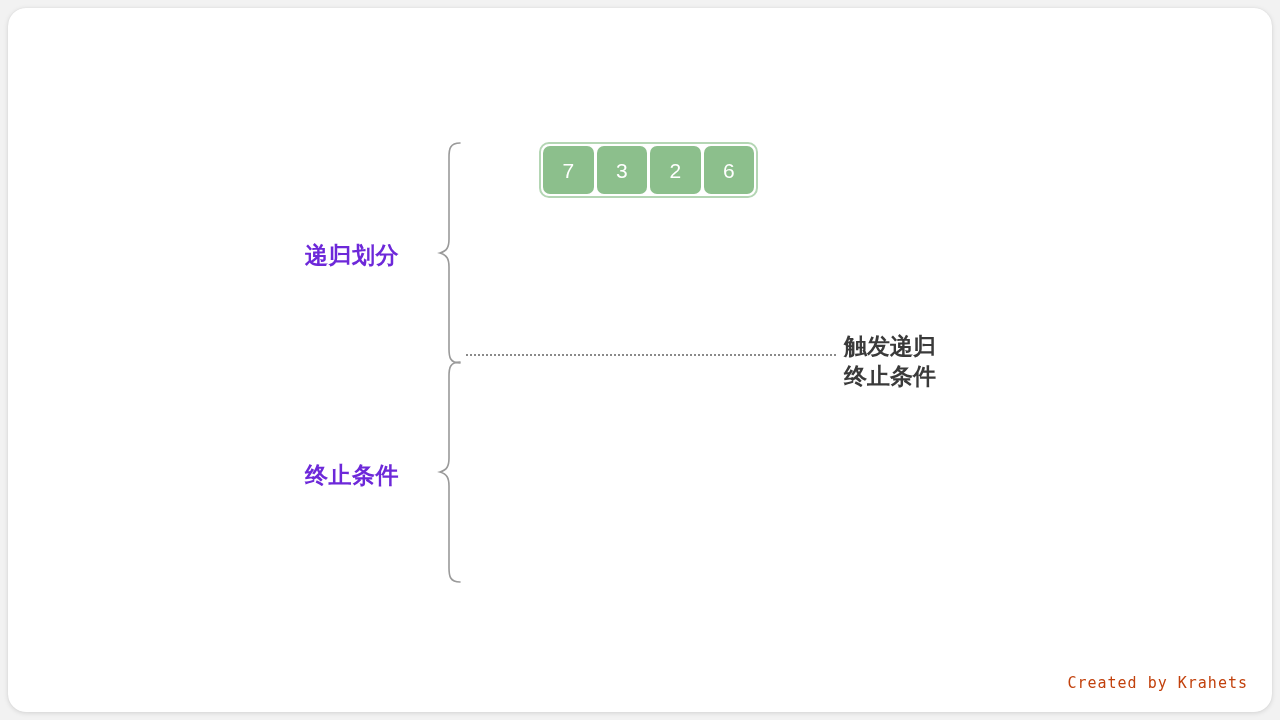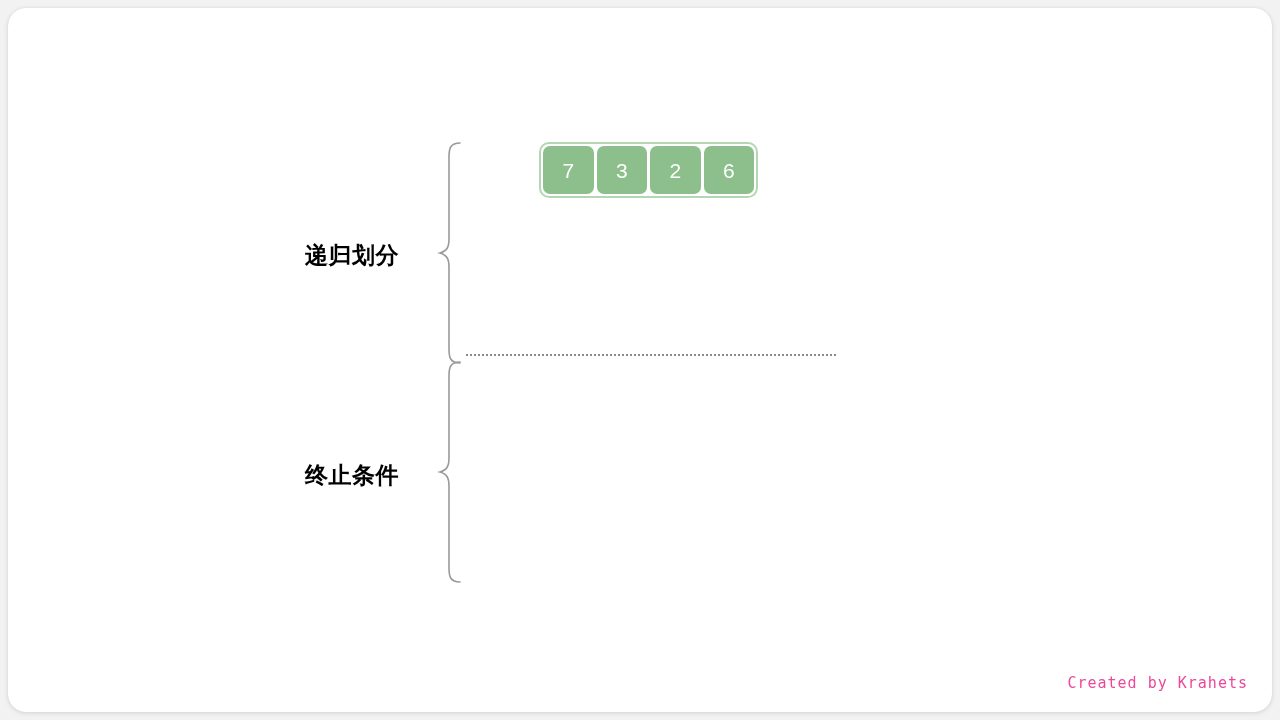--- a/index.html
+++ b/index.html
@@ -64,21 +64,21 @@
     stroke-linecap: round;
   }
   #brace-top-svg { left: 430px; top: 133px; width: 26px; height: 224px; }
   #brace-bottom-svg { left: 430px; top: 352px; width: 26px; height: 224px; }
 
   
   .section-label {
     position: absolute;
     font-size: 23px;
     font-weight: bold;
-    color: #000000;
+    color: #6d28d9;
     letter-spacing: 0.5px;
     white-space: nowrap;
     line-height: 1;
     user-select: none;
   }
   #label-divide { left: 297px; top: 236px; }
   #label-merge  { left: 297px; top: 456px; }
 
   
   #dotted-line {
@@ -103,21 +103,21 @@
     user-select: none;
   }
 
   
   #watermark {
     position: absolute;
     right: 24px;
     bottom: 20px;
     font-family: "DejaVu Sans Mono", monospace;
     font-size: 15px;
-    color: #ec4899;
+    color: #c2410c;
     letter-spacing: 1px;
     user-select: none;
   }
 </style>
 </head>
 <body>
 
 <div id="canvas">
 
   <div id="array-container">
@@ -145,16 +145,20 @@
              C 9 114, 11 118, 11 126
              L 11 208
              C 11 216, 12 222, 22 222"></path>
   </svg>
 
   <div id="label-divide" class="section-label">递归划分</div>
   <div id="label-merge" class="section-label">终止条件</div>
 
   <div id="dotted-line"></div>
 
+  <div id="terminate-note">
+    <div>触发递归</div>
+    <div>终止条件</div>
+  </div>
 
   <div id="watermark">Created by Krahets</div>
 
 </div>
 
 </body></html>

